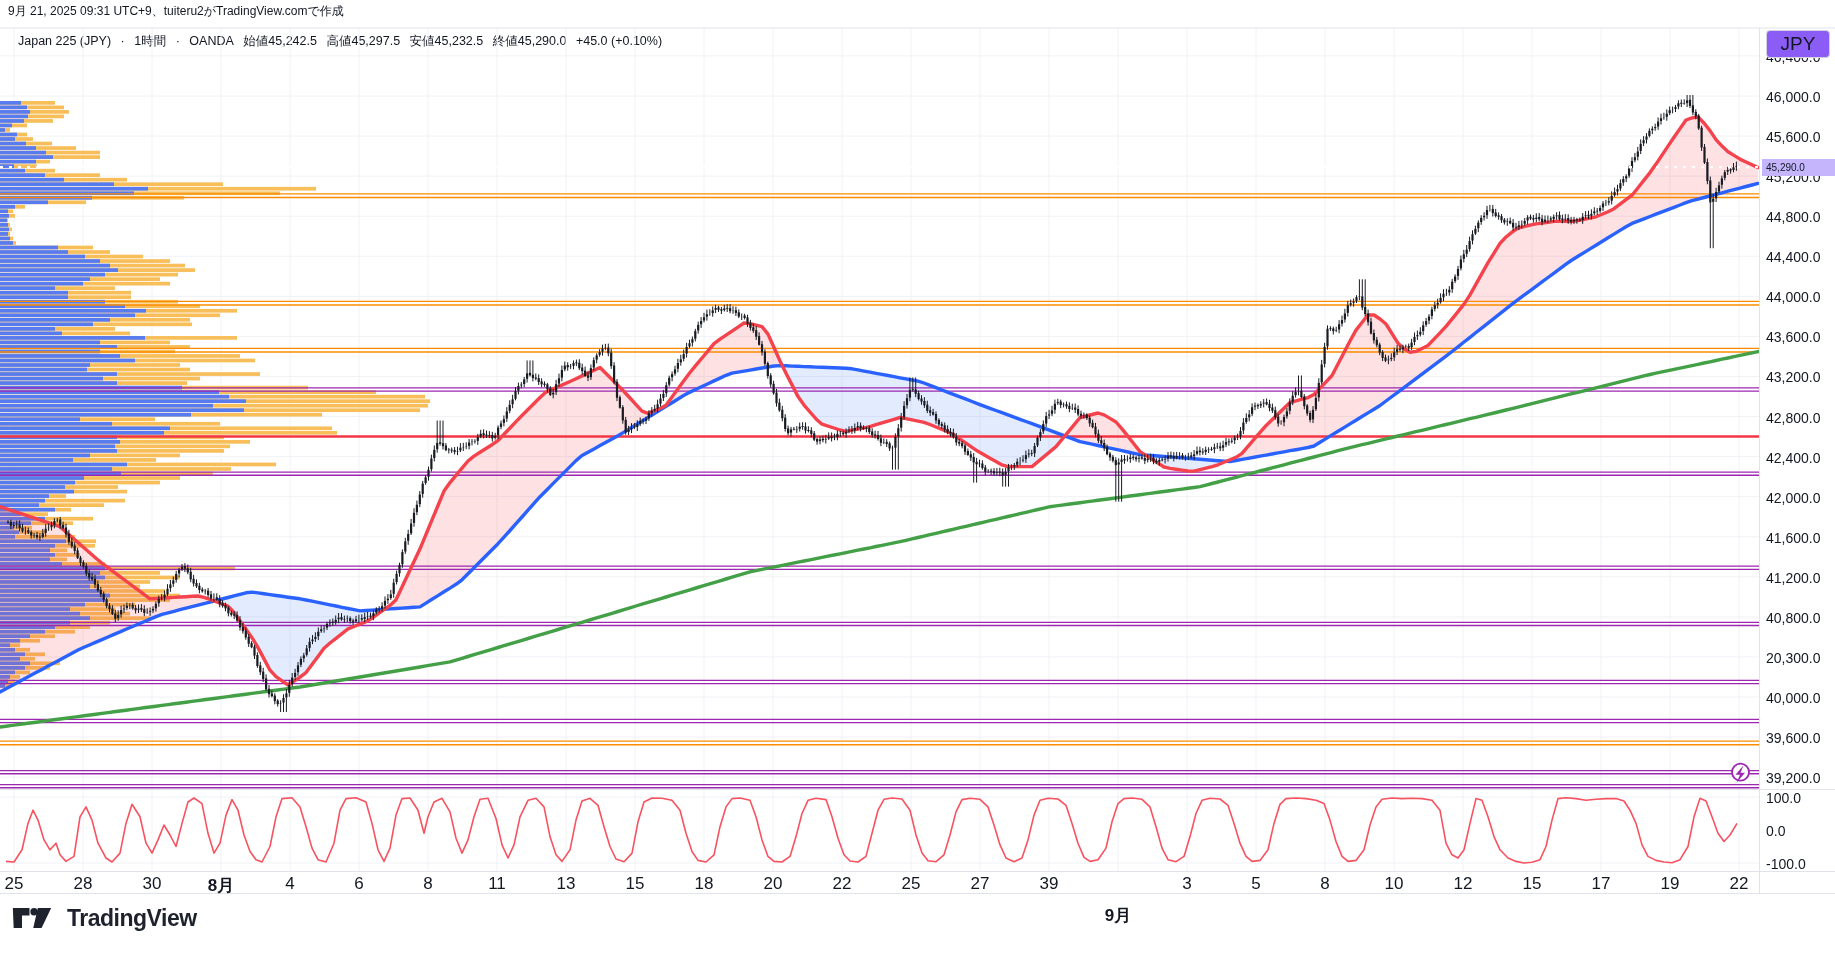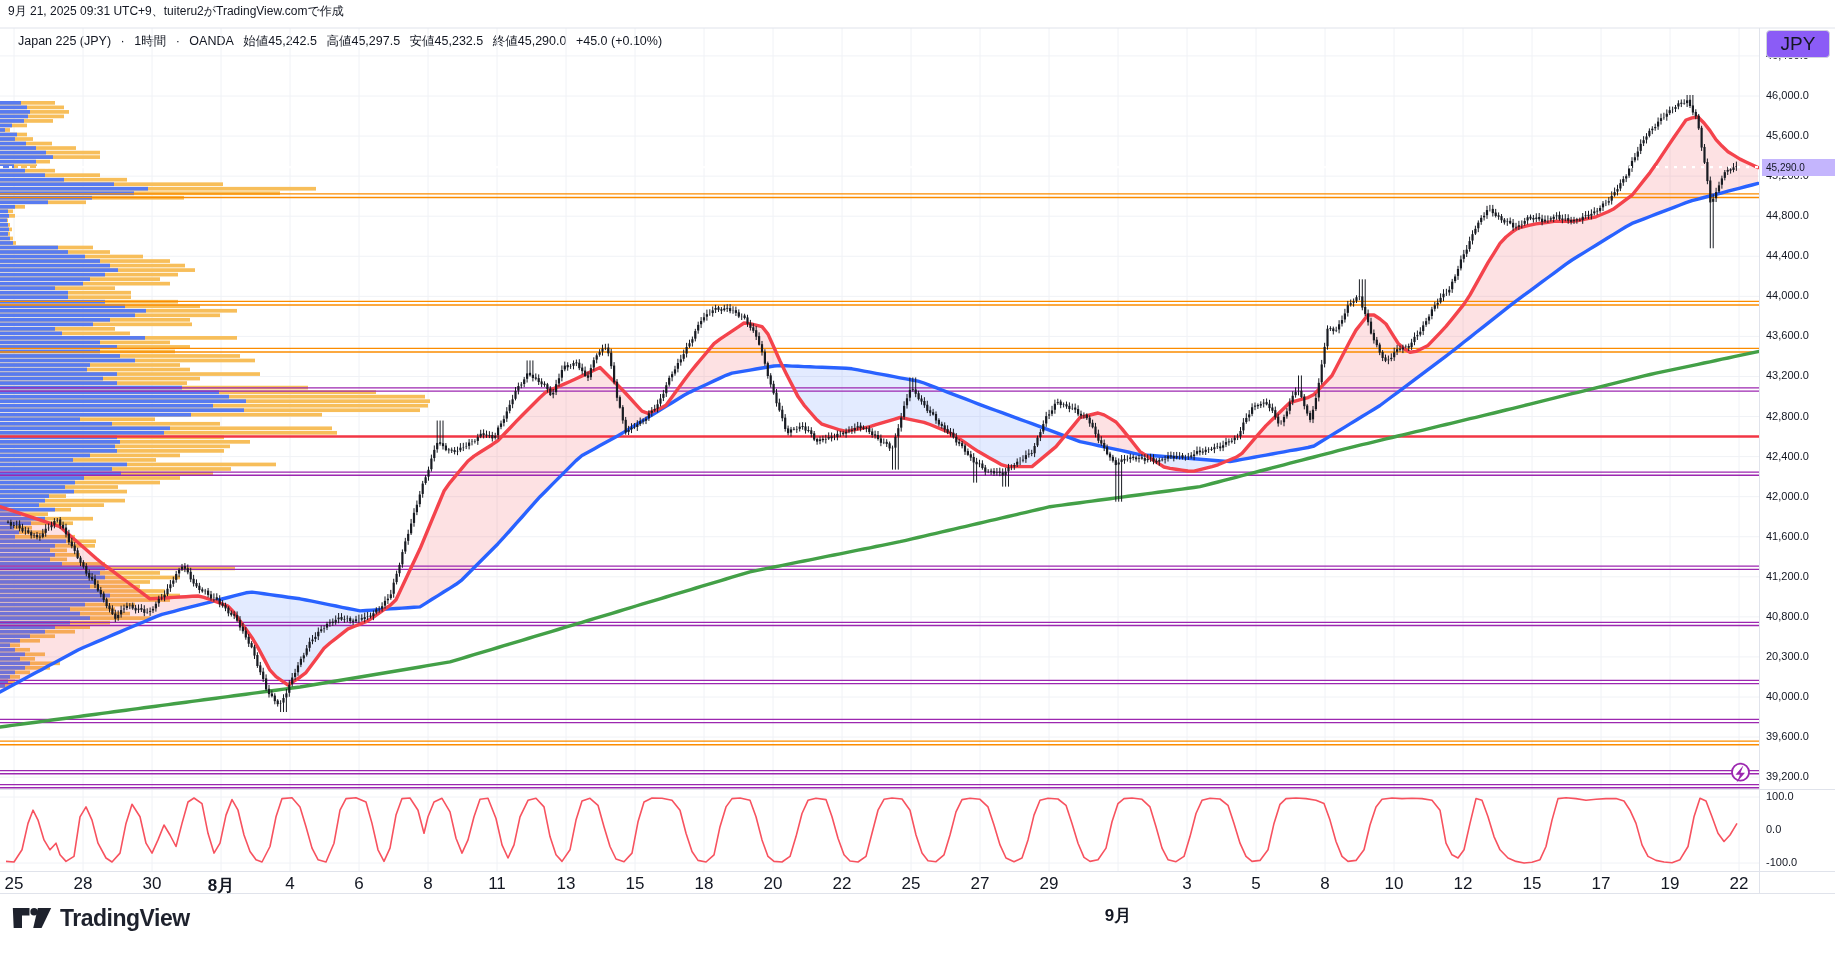--- a/index.html
+++ b/index.html
@@ -5,26 +5,26 @@
   html,body{margin:0;padding:0;background:#ffffff;width:1835px;height:958px;overflow:hidden;
     font-family:"Liberation Sans","DejaVu Sans",sans-serif;color:#131722;}
   #stage{position:relative;width:1835px;height:862px;background:#fff;}
   #chart-svg{position:absolute;left:0;top:0;}
   .hdr{position:absolute;left:8px;top:3px;font-size:12px;color:#131722;white-space:nowrap;}
   .legend{position:absolute;left:18px;top:33px;font-size:12.5px;color:#131722;white-space:nowrap;}
   .legend span{margin-right:6px;}
   .jpy-badge{position:absolute;left:1766px;top:30px;width:62px;height:26px;border:1px solid #d1d4dc;
     border-radius:4px;background:#8b5cf6;display:flex;align-items:center;justify-content:center;
     font-size:19px;color:#131722;z-index:6;}
-  .axis-label{position:absolute;left:1766px;font-size:11px;color:#131722;white-space:nowrap;z-index:2;}
+  .axis-label{position:absolute;left:1766px;font-size:14px;color:#131722;white-space:nowrap;z-index:2;}
   .curprice{position:absolute;left:1762px;width:70px;height:17px;background:#c4b5fd;z-index:4;
     font-size:10px;color:#131722;display:flex;align-items:center;padding-left:4px;}
   .date-label{position:absolute;top:874px;font-size:17px;color:#131722;transform:translateX(-50%);white-space:nowrap;}
   .date-label.month{font-weight:700;}
-  .logo{position:absolute;left:12px;top:903px;display:flex;align-items:center;gap:8px;z-index:5;}
+  .logo{position:absolute;left:12px;top:903px;display:flex;align-items:center;gap:15px;z-index:5;}
   .logo-text{font-size:23px;font-weight:800;letter-spacing:-0.5px;color:#1E222D;}
 </style>
 </head>
 <body>
 
 <div id="stage">
   <div class="hdr">9月 21, 2025 09:31 UTC+9、tuiteru2がTradingView.comで作成</div>
 
   <div class="legend">
     <span>Japan 225 (JPY)</span>
@@ -1657,21 +1657,21 @@
       <div class="date-label" style="left: 359px;">6</div>
       <div class="date-label" style="left: 428px;">8</div>
       <div class="date-label" style="left: 497px;">11</div>
       <div class="date-label" style="left: 566px;">13</div>
       <div class="date-label" style="left: 635px;">15</div>
       <div class="date-label" style="left: 704px;">18</div>
       <div class="date-label" style="left: 773px;">20</div>
       <div class="date-label" style="left: 842px;">22</div>
       <div class="date-label" style="left: 911px;">25</div>
       <div class="date-label" style="left: 980px;">27</div>
-      <div class="date-label" style="left: 1049px;">29</div>
+      <div class="date-label" style="left: 1049px;">39</div>
       <div class="date-label month" style="left: 1118px; margin-top: 30px;">9月</div>
       <div class="date-label" style="left: 1187px;">3</div>
       <div class="date-label" style="left: 1256px;">5</div>
       <div class="date-label" style="left: 1325px;">8</div>
       <div class="date-label" style="left: 1394px;">10</div>
       <div class="date-label" style="left: 1463px;">12</div>
       <div class="date-label" style="left: 1532px;">15</div>
       <div class="date-label" style="left: 1601px;">17</div>
       <div class="date-label" style="left: 1670px;">19</div>
       <div class="date-label" style="left: 1739px;">22</div>

